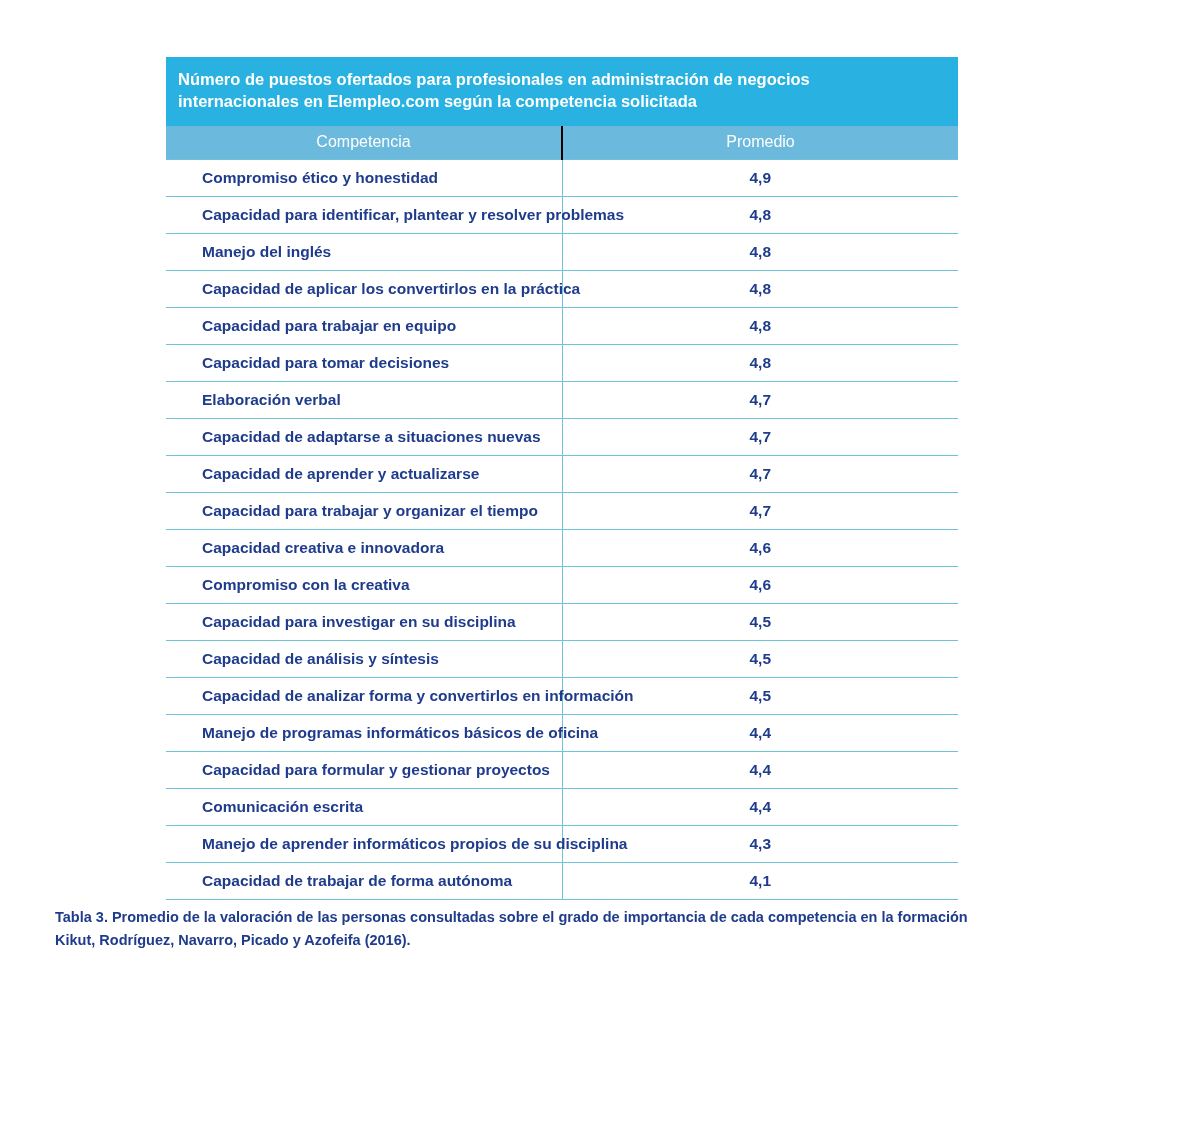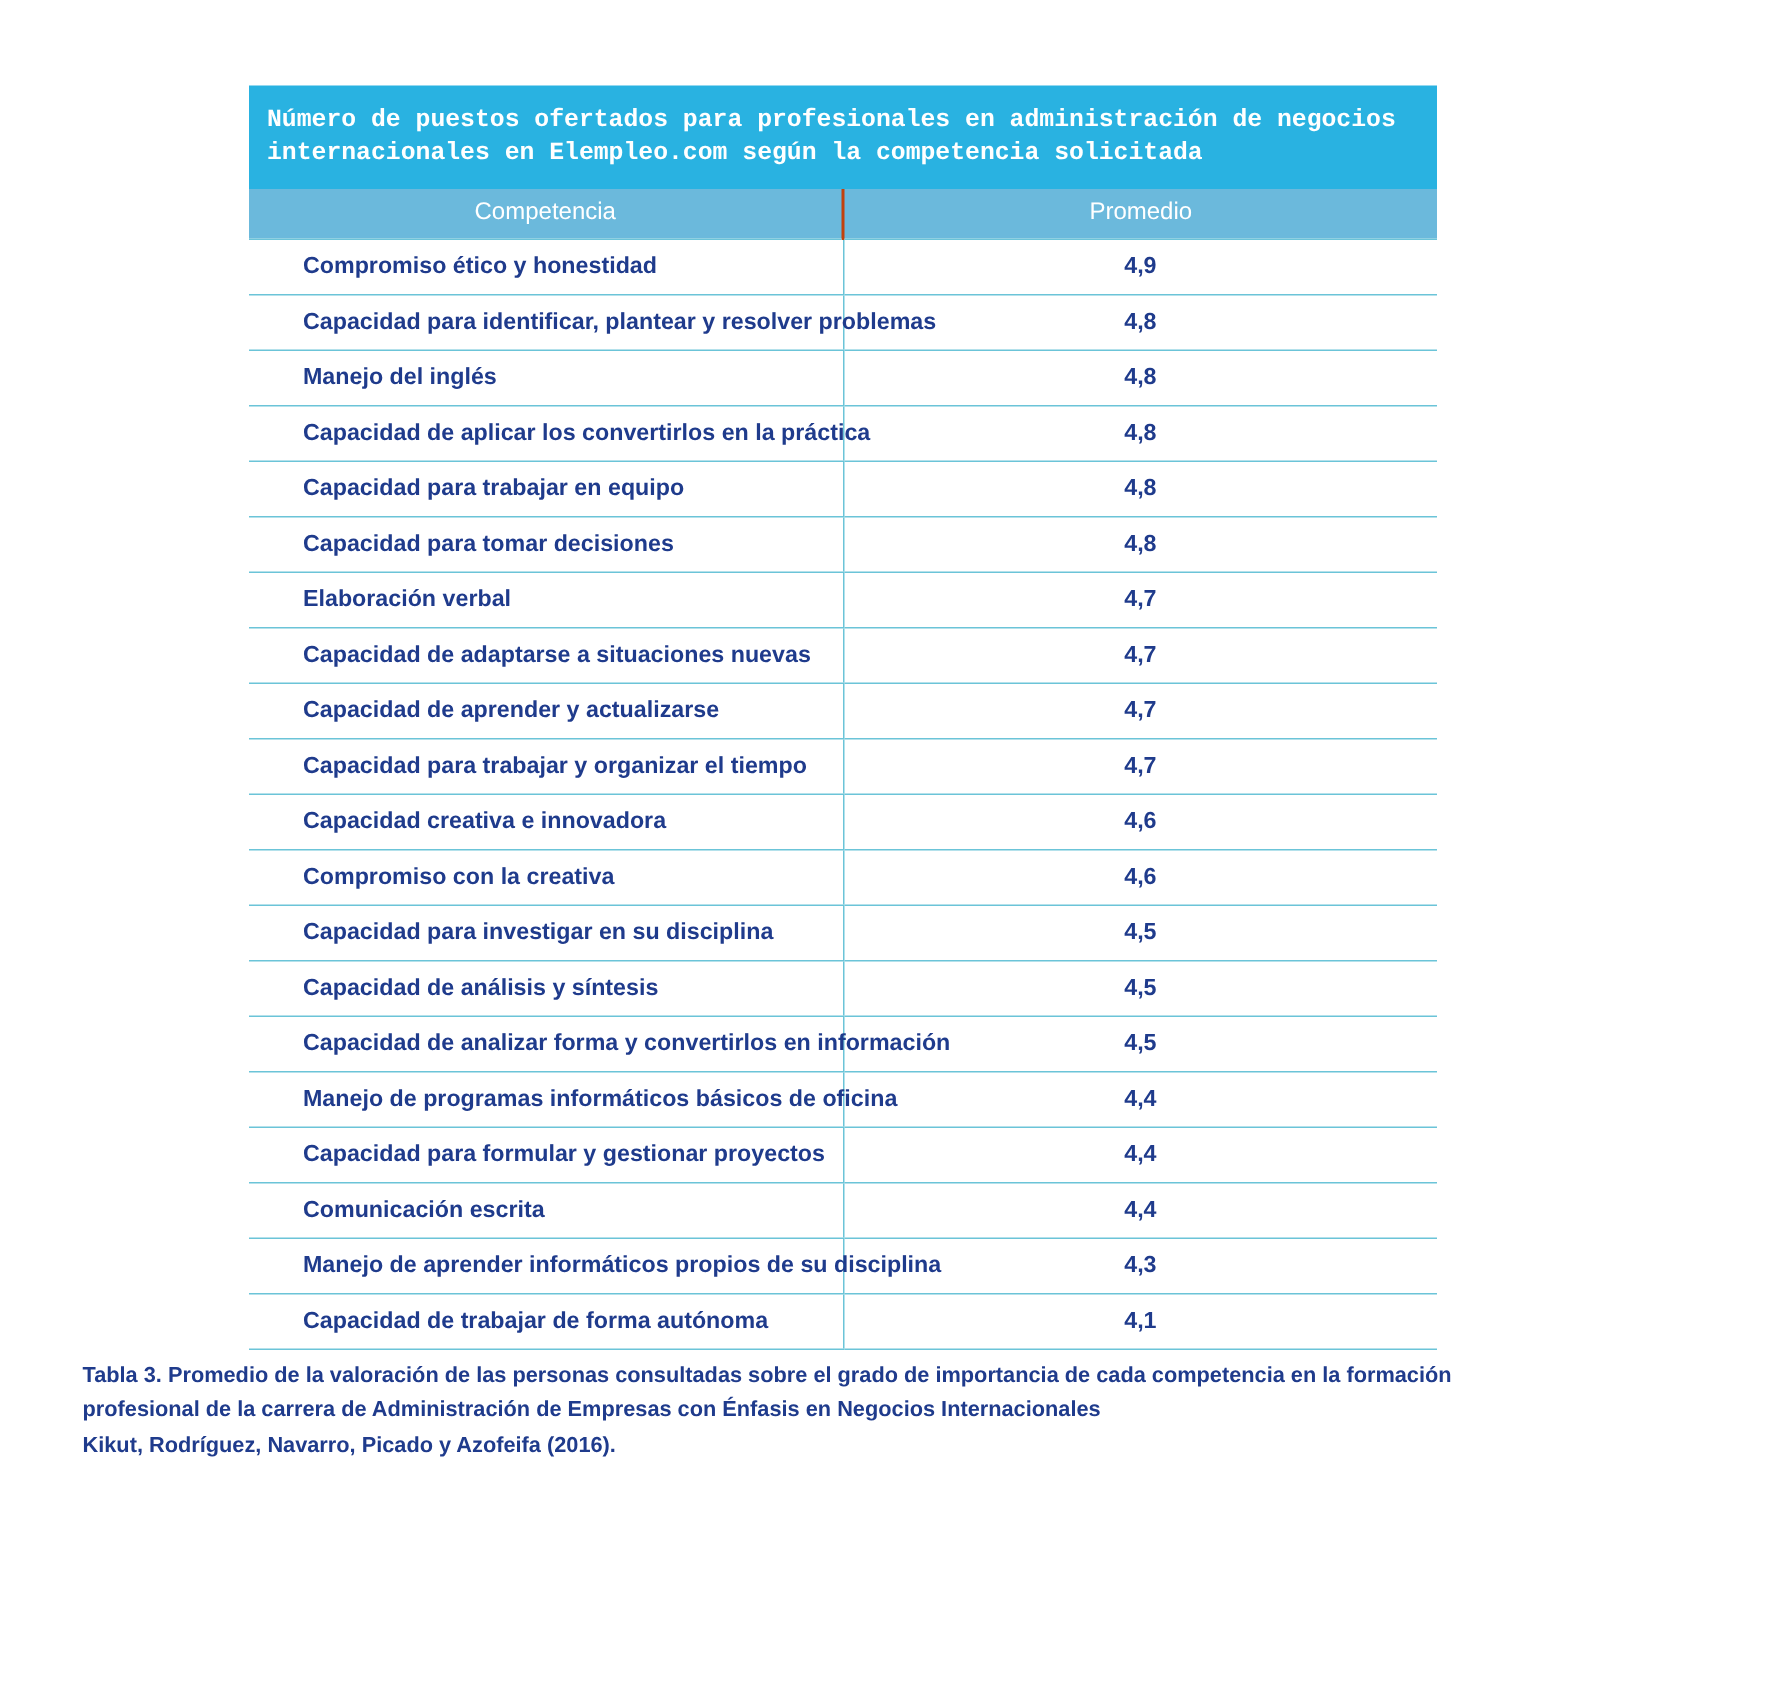--- a/index.html
+++ b/index.html
@@ -30,34 +30,33 @@
 
   .title-cell {
     background: #29b2e1;
     color: #ffffff;
     font-size: 16.5px;
     font-weight: 600;
     line-height: 1.32;
     padding: 12px 25px 13px 12px;
     text-align: left;
     vertical-align: top;
-    font-family: Liberation Mono, monospace;
   }
 
   .subhead {
     background: #6bb9dc;
     color: #ffffff;
     font-size: 16px;
     font-weight: 400;
     padding: 7px 6px 8px 6px;
     text-align: center;
     vertical-align: middle;
   }
   .subhead.comp {
-    border-right: 2px solid #c2410c;
+    border-right: 2px solid #000000;
   }
 
   td.comp-cell {
     color: #1f3b8c;
     font-size: 15.5px;
     font-weight: 700;
     padding: 9px 6px 9px 36px;
     border-bottom: 1.4px solid #6bc4d8;
     vertical-align: middle;
     white-space: nowrap;
@@ -188,15 +187,14 @@
         <tr>
           <td class="comp-cell">Capacidad de trabajar de forma autónoma</td>
           <td class="val-cell">4,1</td>
         </tr>
       </tbody>
   </table>
 </div>
 
 <div class="caption">
   <p>Tabla 3. Promedio de la valoración de las personas consultadas sobre el grado de importancia de cada competencia en la formación</p>
-  <p>profesional de la carrera de Administración de Empresas con Énfasis en Negocios Internacionales</p>
   <p>Kikut, Rodríguez, Navarro, Picado y Azofeifa (2016).</p>
 </div>
 
 </body></html>

